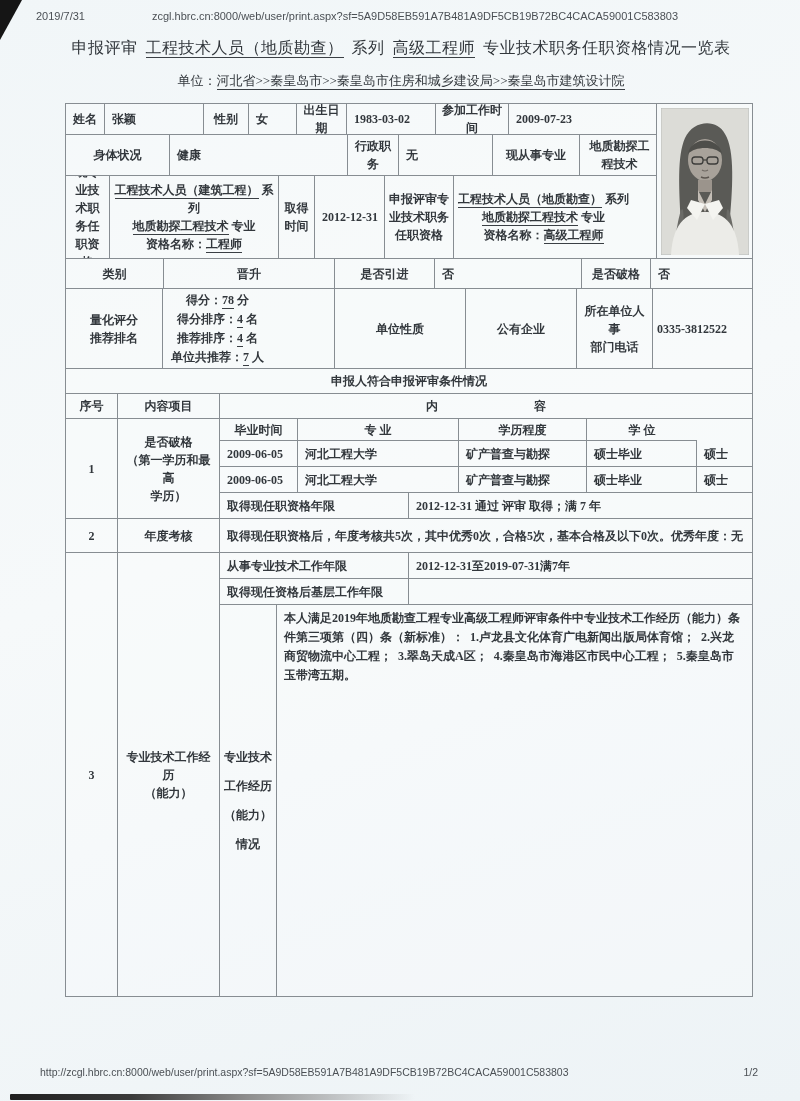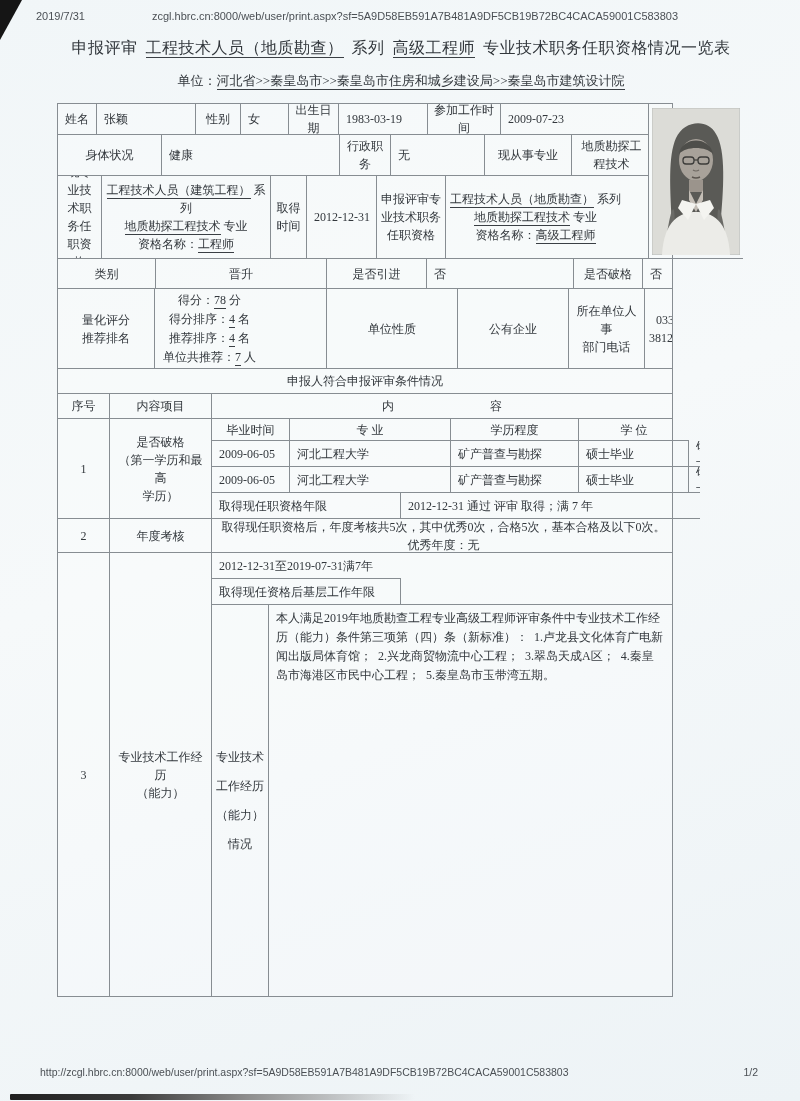--- a/index.html
+++ b/index.html
@@ -9,21 +9,21 @@
     font-family:"Liberation Serif",serif;color:#32373c;
   }
   .meta{font-family:"Liberation Sans",sans-serif;color:#4b5055;}
   .scan-date{position:absolute;left:36px;top:10px;font-size:11px;}
   .scan-url{position:absolute;left:130px;right:100px;top:10px;font-size:11px;text-align:center;white-space:nowrap;overflow:hidden;}
   .doc-title{position:absolute;top:38px;left:45px;width:712px;text-align:center;font-size:16px;letter-spacing:.5px;white-space:nowrap;}
   .unit-line{position:absolute;top:72px;left:57px;width:688px;text-align:center;font-size:13px;}
   .u{border-bottom:1px solid #3a3f44;padding-bottom:1px;}
   .sp{display:inline-block;width:8px;}
 
-  .form{position:absolute;left:57px;top:103px;width:616px;border:1px solid #878d92;box-sizing:border-box;background:rgba(255,255,255,0.25);}
+  .form{position:absolute;left:65px;top:103px;width:688px;border:1px solid #878d92;box-sizing:border-box;background:rgba(255,255,255,0.25);font-weight:bold;}
   .row{display:grid;}
   .c{
     border-right:1px solid #878d92;border-bottom:1px solid #878d92;
     display:flex;align-items:center;justify-content:center;text-align:center;
     padding:1px 4px;font-size:12px;line-height:1.5;box-sizing:border-box;overflow:hidden;
   }
   .left{justify-content:flex-start;text-align:center;}
   .col{flex-direction:column;}
   .end{border-right:none;}
   .nb{border-bottom:none;}
@@ -80,21 +80,21 @@
   <div class="form">
 
     <div class="top">
       <div class="top-left">
         <div class="row r1">
           <div class="c">姓名</div>
           <div class="c left small-pad">张颖</div>
           <div class="c">性别</div>
           <div class="c left small-pad">女</div>
           <div class="c">出生日期</div>
-          <div class="c left small-pad">1983-03-19</div>
+          <div class="c left small-pad">1983-03-02</div>
           <div class="c">参加工作时间</div>
           <div class="c left small-pad">2009-07-23</div>
         </div>
         <div class="row r2">
           <div class="c">身体状况</div>
           <div class="c left small-pad">健康</div>
           <div class="c">行政职务</div>
           <div class="c left small-pad">无</div>
           <div class="c">现从事专业</div>
           <div class="c left small-pad">地质勘探工程技术</div>
@@ -231,20 +231,21 @@
     </div>
 
     <div class="group">
       <div class="c nb">3</div>
       <div class="c col nb">
         <span>专业技术工作经历</span>
         <span>（能力）</span>
       </div>
       <div class="sub">
         <div class="row yearsr">
+          <div class="c left small-pad">从事专业技术工作年限</div>
           <div class="c left small-pad end">2012-12-31至2019-07-31满7年</div>
         </div>
         <div class="row yearsr">
           <div class="c left small-pad">取得现任资格后基层工作年限</div>
           <div class="c left small-pad end"></div>
         </div>
         <div class="row expc">
           <div class="c col nb exp-sub">
             <span>专业技术</span>
             <span>工作经历</span>

